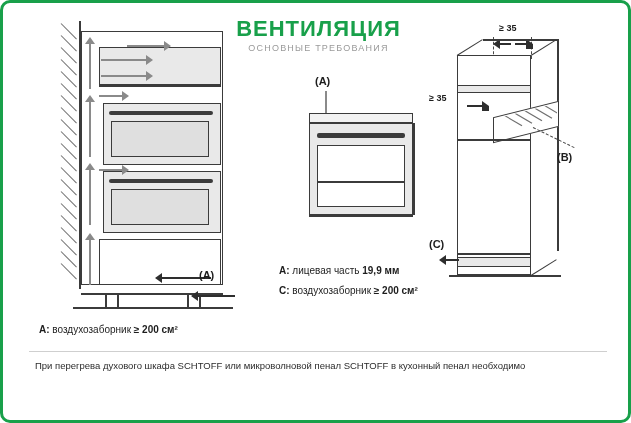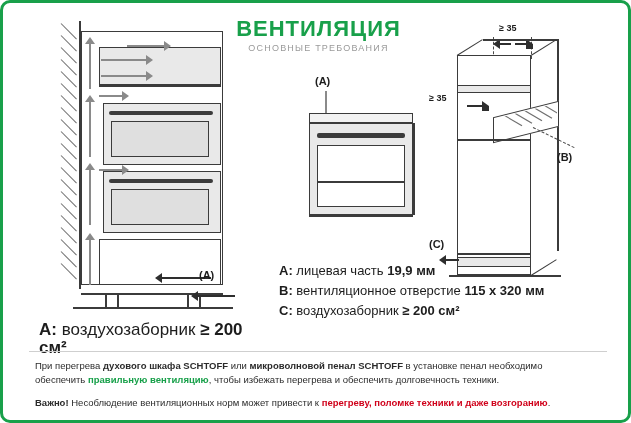--- a/index.html
+++ b/index.html
@@ -79,34 +79,34 @@
 
   
   .right-fig{position:absolute;left:432px;top:20px;width:185px;height:270px;}
   .dim{position:absolute;font-size:9px;font-weight:bold;color:#1d1d1d;}
   .dashed-h{position:absolute;border-top:1px dashed #4a4a4a;height:0;}
   .dashed-v{position:absolute;border-left:1px dashed #4a4a4a;width:0;}
   .leader{position:absolute;background:#2b2b2b;height:1px;transform-origin:left center;}
 
   
   .specs{position:absolute;left:276px;top:258px;width:330px;}
-  .spec{font-size:13px;color:#1d1d1d;line-height:20px;}
+  .spec{font-size:10px;color:#1d1d1d;line-height:20px;}
   .spec b{font-weight:bold;}
 
   .left-specs{position:absolute;left:36px;top:318px;width:230px;}
-  .left-specs .spec{font-size:17px;line-height:18px;}
+  .left-specs .spec{font-size:10px;line-height:18px;}
 
   
   .divider{position:absolute;left:26px;top:348px;width:578px;height:1px;background:#cfcfcf;}
   .footer{position:absolute;left:32px;top:356px;width:570px;}
   .footer p{margin:0;font-size:9.5px;color:#2b2b2b;line-height:14px;}
   .footer .warn{margin-top:9px;}
   .green{color:#18a04a;font-weight:bold;}
   .red{color:#d0021b;font-weight:bold;}
-  .bold{font-weight:bold;}
+  .bold{font-weight:normal;}
 </style>
 </head>
 <body>
 
 <div class="page">
 
   <div class="title">
     <div class="main">ВЕНТИЛЯЦИЯ</div>
     <div class="sub">ОСНОВНЫЕ ТРЕБОВАНИЯ</div>
   </div>
@@ -288,45 +288,34 @@
     <div class="lbl" style="left:-6px;top:215px;">(C)</div>
   </div>
 
   <div class="specs">
     <div class="spec">
       <b>A:</b>
       <span>лицевая часть</span>
       <b>19,9 мм</b>
     </div>
     <div class="spec">
-      <b>B:</b>
-      <span>вентиляционное отверстие</span>
-      <b>115 х 320 мм</b>
-    </div>
-    <div class="spec">
       <b>C:</b>
       <span>воздухозаборник</span>
       <b>≥ 200 см²</b>
     </div>
   </div>
 
   <div class="left-specs">
     <div class="spec">
       <b>A:</b>
       <span>воздухозаборник</span>
       <b>≥ 200 см²</b>
     </div>
   </div>
 
   <div class="divider"></div>
   <div class="footer">
     <p>
-      <span>При перегрева </span><span class="bold">духового шкафа SCHTOFF</span><span> или </span><span class="bold">микроволновой пенал SCHTOFF</span><span> в установке пенал необходимо</span>
+      <span>При перегрева </span><span class="bold">духового шкафа SCHTOFF</span><span> или </span><span class="bold">микроволновой пенал SCHTOFF</span><span> в кухонный пенал необходимо</span>
     </p>
-    <p>
-      <span>обеспечить </span><span class="green">правильную вентиляцию</span><span>, чтобы избежать перегрева и обеспечить долговечность техники.</span>
-    </p>
-    <p class="warn">
-      <span class="bold">Важно!</span><span> Несоблюдение вентиляционных норм может привести к </span><span class="red">перегреву, поломке техники и даже возгоранию</span><span>.</span>
-    </p>
   </div>
 
 </div>
 
 </body></html>

